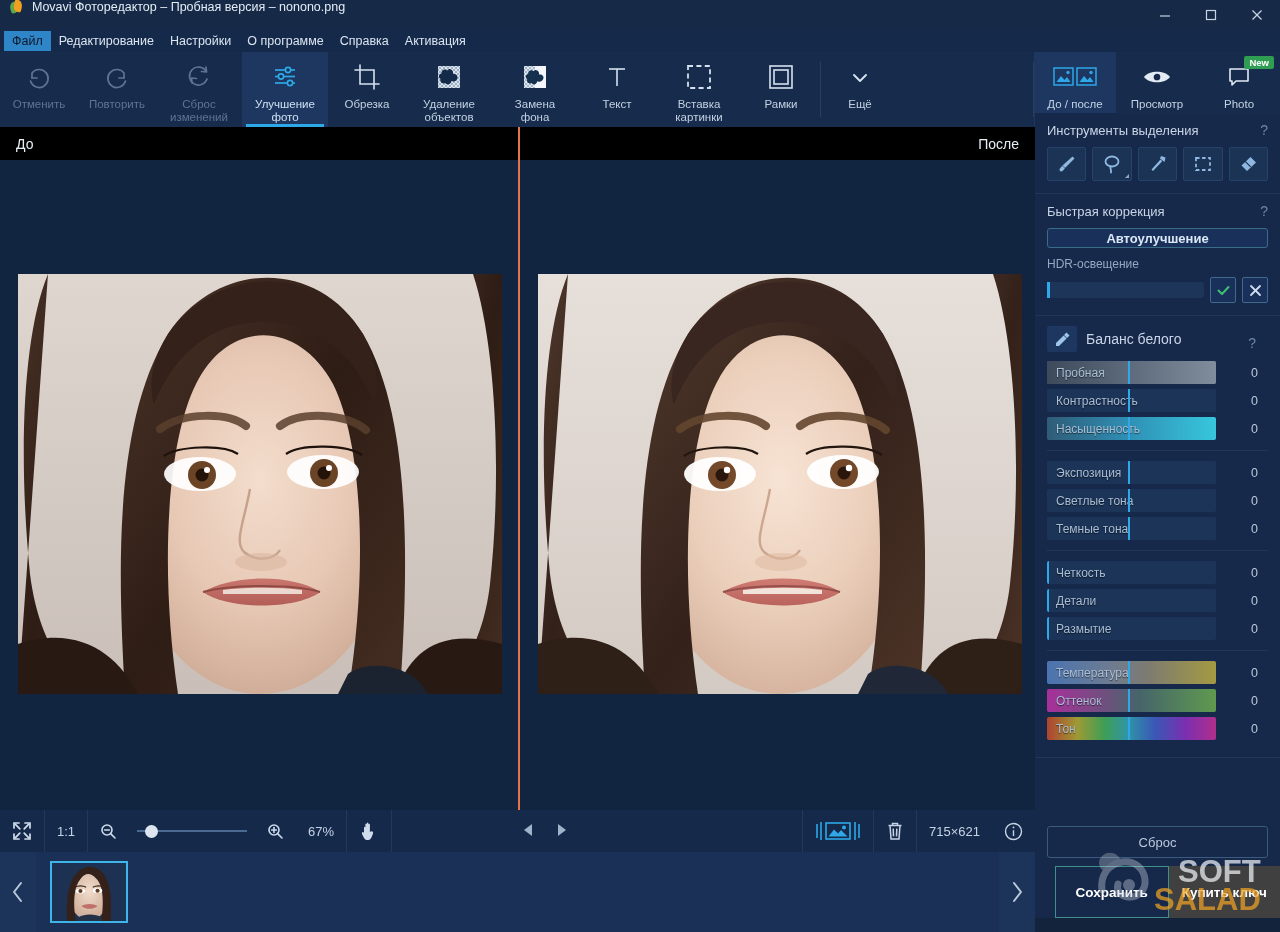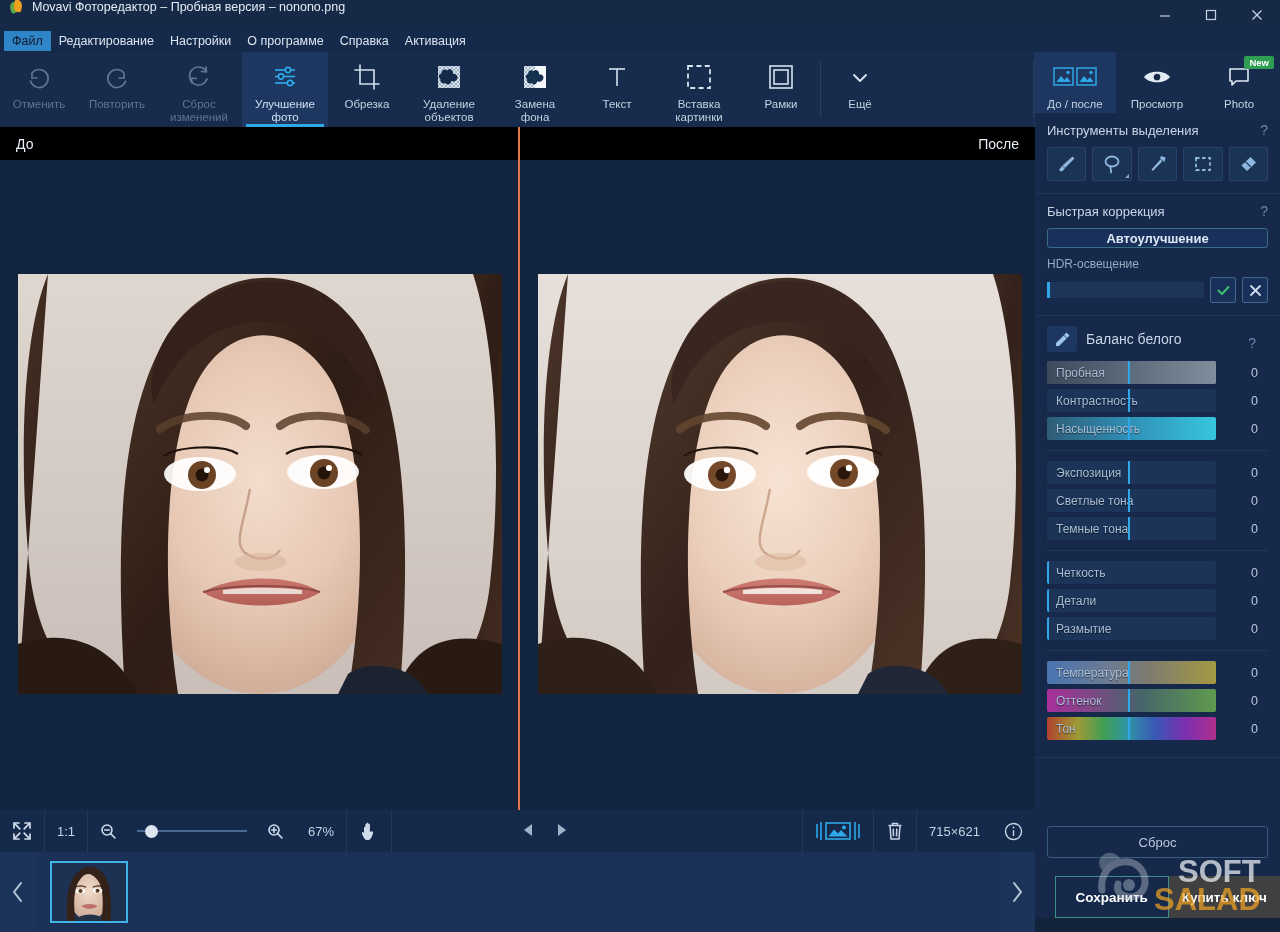--- a/index.html
+++ b/index.html
@@ -176,21 +176,21 @@
   .slider.hl { background:#5d6b7a; }
   .val { width:52px; text-align:right; font-size:12.5px; color:#b9c8dc; padding-right:10px; }
   .grp-sep { height:1px; background:#21375a; margin:10px 0 10px 0; }
 
   .resetfield {
     position:absolute; left:12px; right:12px; top:713px; height:32px;
     border:1px solid #3a5a80; border-radius:3px; background:#16294a;
     display:flex; align-items:center; justify-content:center;
     font-size:13px; color:#b9c8dc;
   }
-  .savebar { position:absolute; left:0; bottom:0; width:245px; height:42px; display:flex;padding-left:20px; }
+  .savebar { position:absolute; left:0; bottom:0; width:245px; height:52px; display:flex;padding-left:20px; }
   .save-btn {
     flex:1; background:#16294a; border:1px solid #3f8f8a; color:#ffffff;
     font-size:13.5px; font-weight:bold; display:flex; align-items:center; justify-content:center;
   }
   .buy-btn {
     flex:1; background:#404040; color:#ffffff; font-size:13.5px; font-weight:bold;
     display:flex; align-items:center; justify-content:center;
   }
 
   

